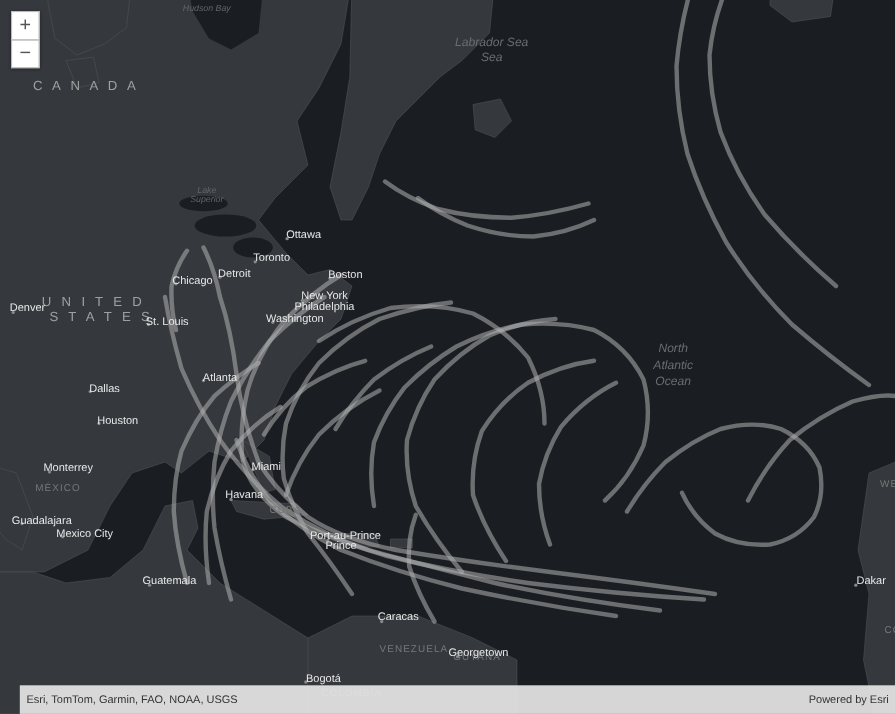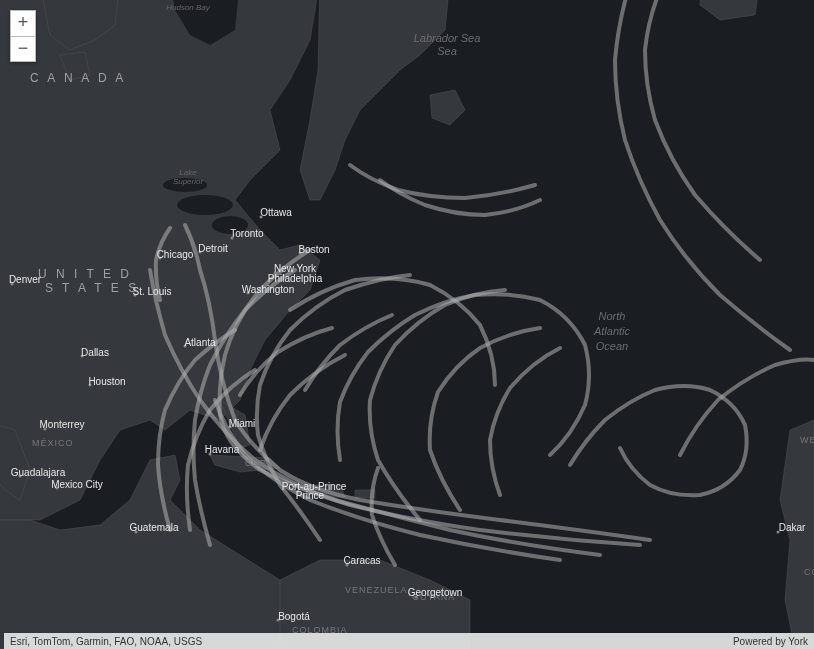--- a/index.html
+++ b/index.html
@@ -79,23 +79,23 @@
       line-height: 22px;
       text-align: center;
       cursor: pointer;
       user-select: none;
     }
     .zoom-btn:first-child { border-bottom: none; }
     
     .attribution {
       position: absolute;
       bottom: 0;
-      left: 4px;
+      left: 18px;
       right: 0;
-      height: 16px;
+      height: 26px;
       background: rgba(230,230,230,0.92);
       font-size: 10px;
       color: #333;
       display: flex;
       justify-content: space-between;
       align-items: center;
       padding: 0 6px;
     }
   </style>
 </head>
@@ -243,15 +243,15 @@
     </g>
   </svg>
 
   <div class="zoom-control">
     <div class="zoom-btn">+</div>
     <div class="zoom-btn">−</div>
   </div>
 
   <div class="attribution">
     <span>Esri, TomTom, Garmin, FAO, NOAA, USGS</span>
-    <span>Powered by York</span>
+    <span>Powered by Esri</span>
   </div>
 </div>
 
 </body></html>

